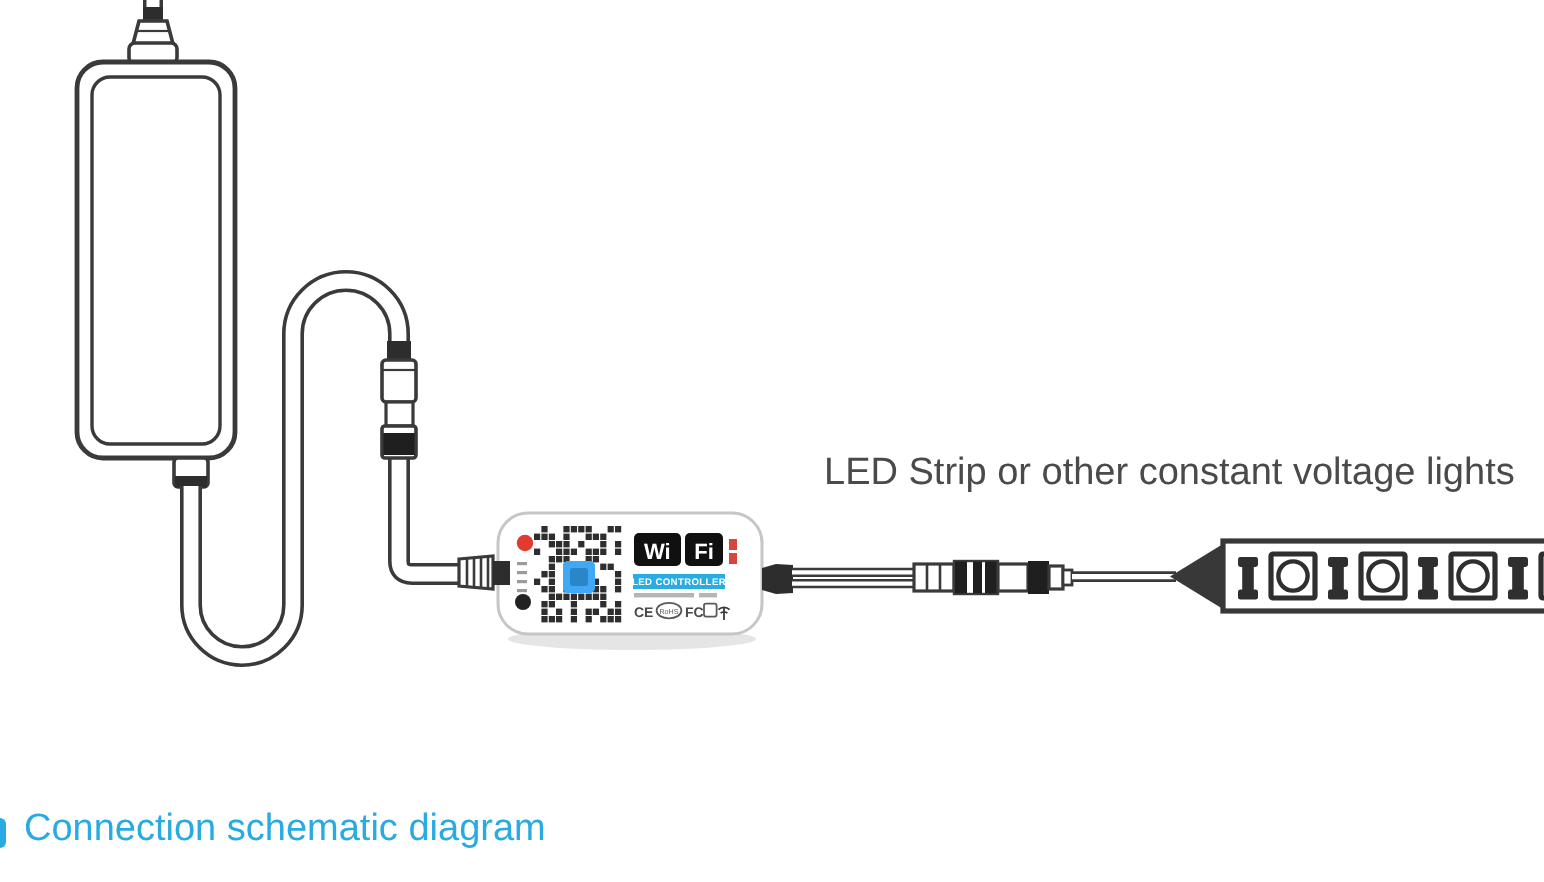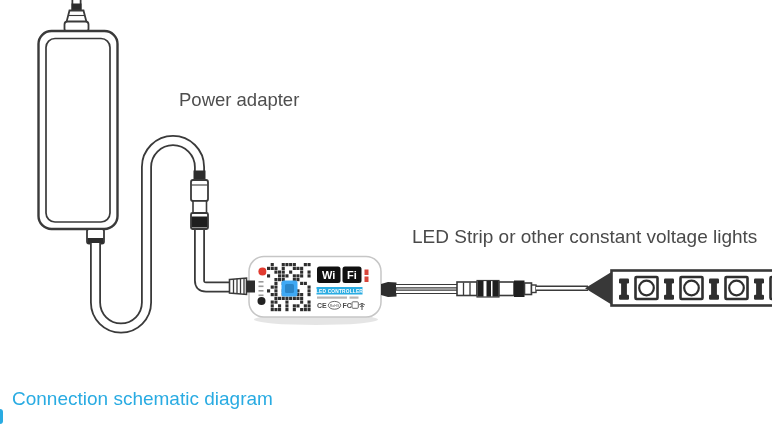--- a/index.html
+++ b/index.html
@@ -2,21 +2,21 @@
 <html><head>
 <meta charset="utf-8">
 <style>
   html,body{margin:0;padding:0;background:#fff;}
   #stage{position:relative;width:772px;height:441px;background:#ffffff;overflow:hidden;
          font-family:"Liberation Sans",sans-serif;}
   #schematic-svg{position:absolute;left:0;top:0;}
   .label{position:absolute;white-space:nowrap;}
   .label-power{left:179px;top:89px;font-size:18.5px;color:#4e4e4e;}
   .label-strip{left:412px;top:226px;font-size:19px;color:#4a4a4a;}
-  .label-caption{left:12px;top:388px;font-size:19px;font-weight:500;color:#29abe2;}
+  .label-caption{left:12px;top:404px;font-size:19px;font-weight:500;color:#29abe2;}
   .blue-sliver{position:absolute;left:0;top:409px;width:3px;height:15px;border-radius:0 3px 3px 0;background:#29abe2;}
   svg text{font-family:"Liberation Sans",sans-serif;}
 </style>
 </head>
 <body>
 
 <div id="stage">
 
 <svg id="schematic-svg" width="772" height="441" viewBox="0 0 772 441">
 
@@ -276,17 +276,16 @@
           </g>
           <g>
             <rect x="770.5" y="277" width="22" height="22" rx="1" fill="#ffffff" stroke="#2f2f2f" stroke-width="2.6"></rect>
             <circle cx="781.5" cy="288" r="7.3" fill="#ffffff" stroke="#2f2f2f" stroke-width="2.2"></circle>
           </g>
         </g>
   </g>
 </svg>
 
 <div class="blue-sliver"></div>
-<div class="label label-power">Power adapter</div>
 <div class="label label-strip">LED Strip or other constant voltage lights</div>
 <div class="label label-caption">Connection schematic diagram</div>
 
 </div>
 
 </body></html>

